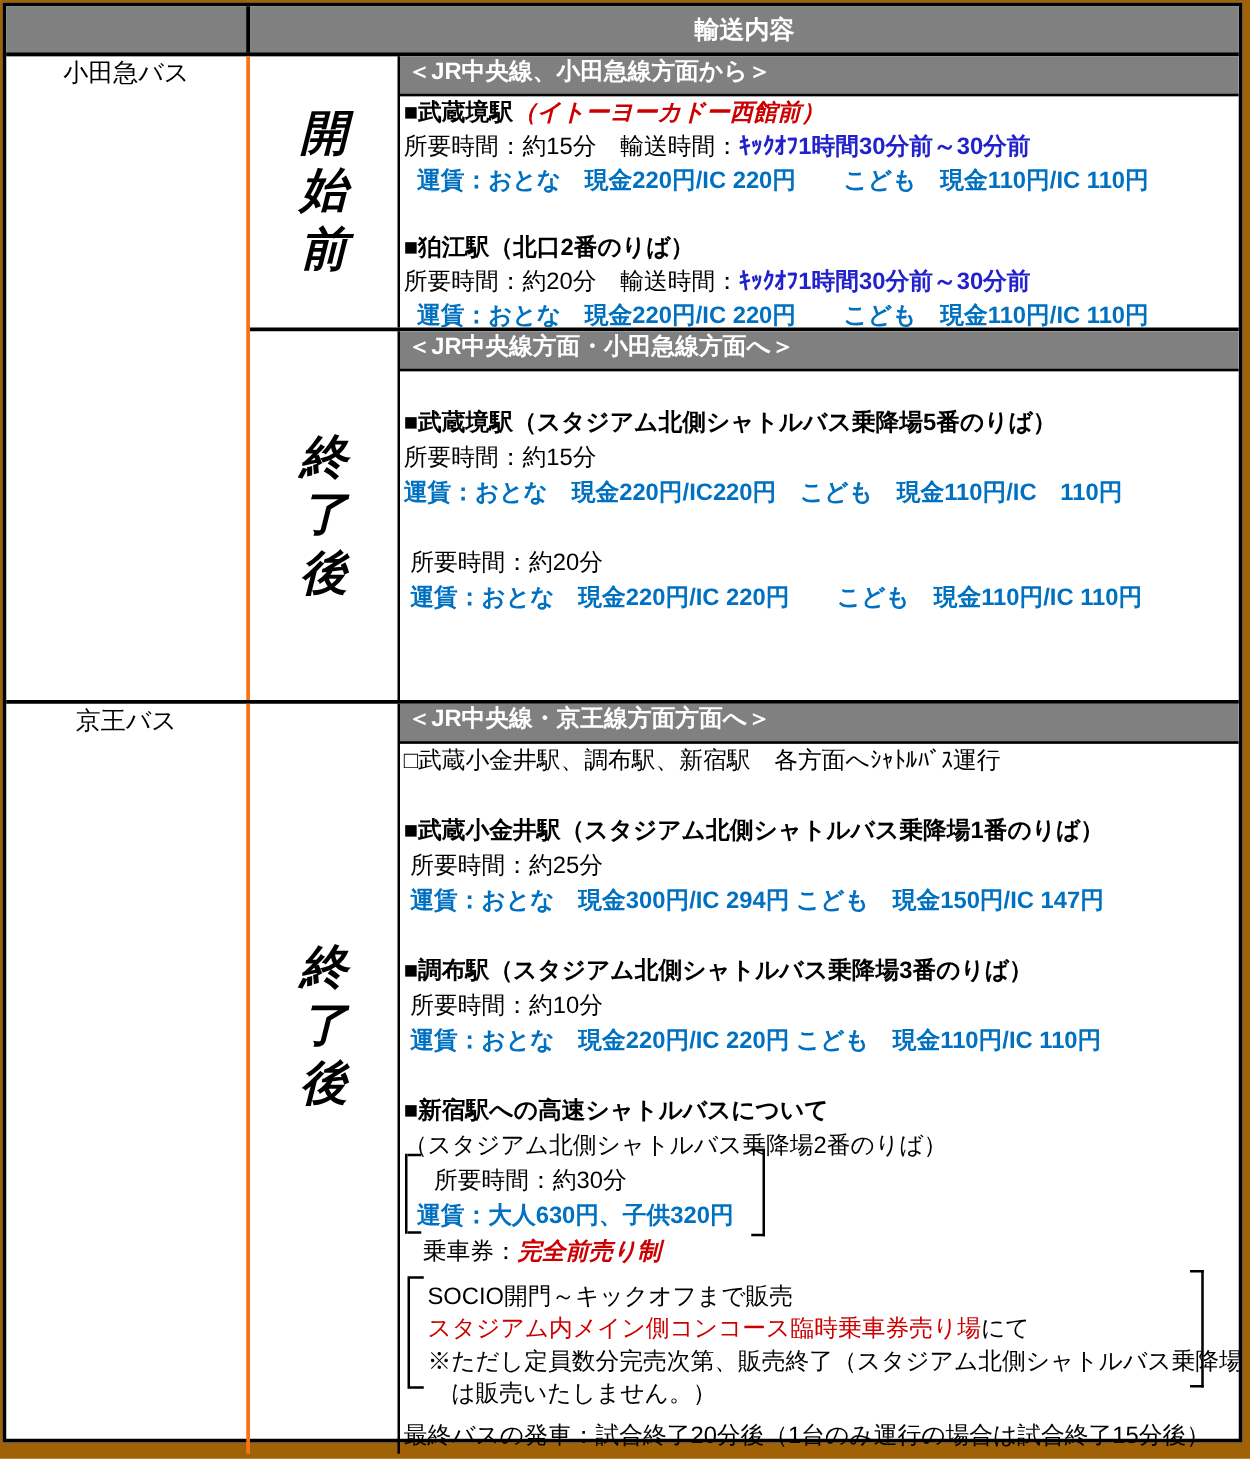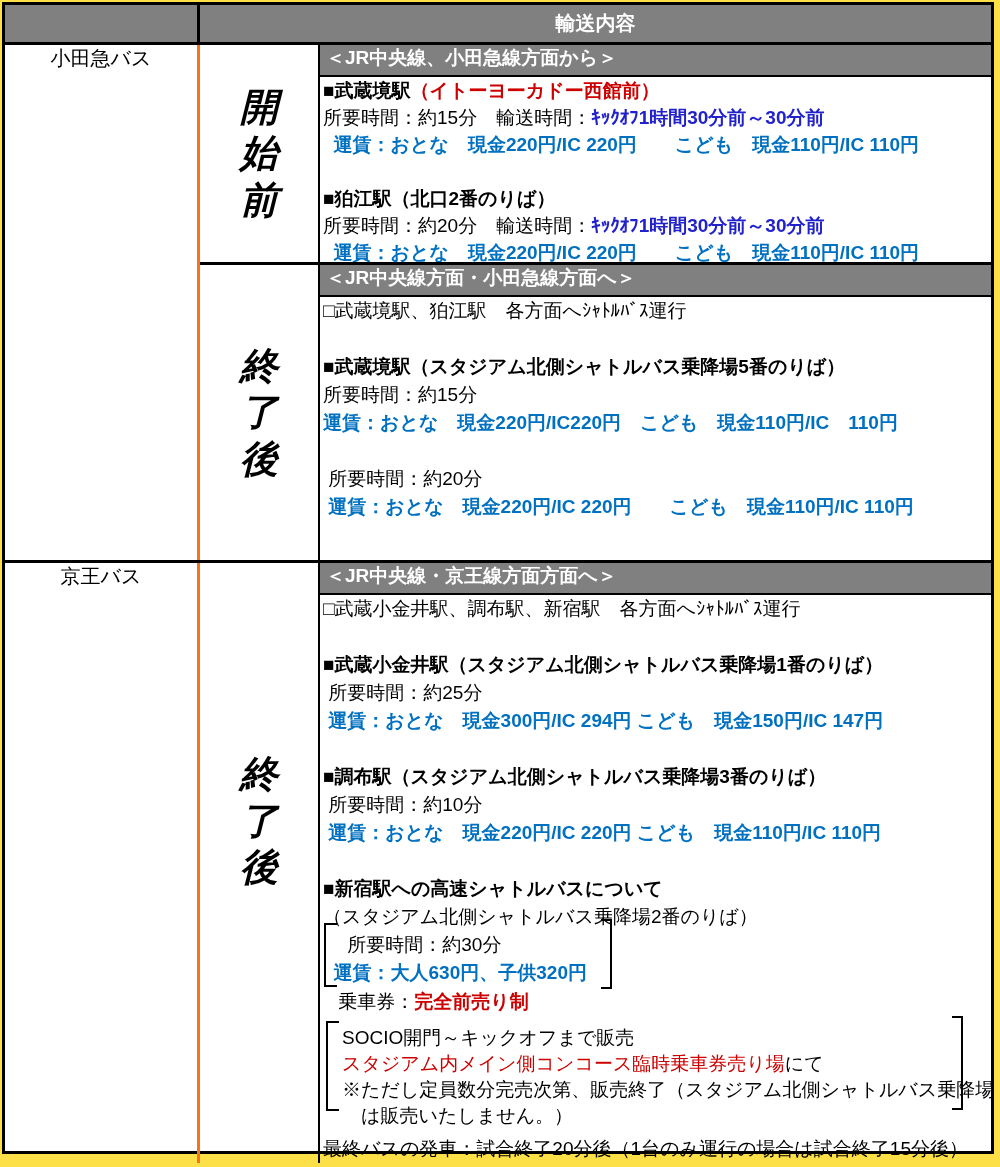--- a/index.html
+++ b/index.html
@@ -1,17 +1,17 @@
 <!DOCTYPE html>
 <html><head>
 <meta charset="utf-8">
 <style>
   * { box-sizing: border-box; margin: 0; padding: 0; }
   body { background: #fff; font-family: "Liberation Sans", sans-serif; }
-  #app { position: relative; width: 1000px; height: 1167px; background: #fde047; }
+  #app { position: relative; width: 1000px; height: 1167px; background: #a16207; }
   .table { position: absolute; left: 2px; top: 2px; width: 992px; height: 1152px;
            border: 3px solid #000; display: flex; flex-direction: column; background: #fff; }
 
   
   .hrow { height: 40px; display: flex; background: #808080; border-bottom: 3px solid #000; flex: 0 0 auto; }
   .hcellA { width: 195px; border-right: 3px solid #000; }
   .hcellB { flex: 1; display: flex; align-items: center; justify-content: center;
             color: #fff; font-weight: bold; font-size: 20px; }
 
   
@@ -35,21 +35,21 @@
          font-size: 19px; padding-left: 6px; border-bottom: 2px solid #000; white-space: pre; }
 
   
   .ln { height: 28px; line-height: 28px; font-size: 19px; white-space: pre; padding-left: 3px; }
   .lh27 .ln { height: 27px; line-height: 27px; }
   .seg-k    { color: #000; }
   .seg-b    { color: #000; font-weight: bold; }
   .seg-blue { color: #0070C0; font-weight: bold; }
   .seg-dblue{ color: #2222CC; font-weight: bold; }
   .seg-red  { color: #CC0000; }
-  .seg-redb { color: #CC0000; font-weight: bold; }
+  .seg-redb { color: #CC0000; font-weight: bold; font-style: italic; }
 
   
   .brk { position: absolute; width: 11px; }
   .brkL { border-left: 2px solid #000; }
   .brkR { border-right: 2px solid #000; }
   .brk::before, .brk::after { content: ""; position: absolute; width: 11px; height: 2px; background: #000; left: 0; }
   .brk::before { top: 0; }
   .brk::after { bottom: 0; }
   .b1L { left: 4px;  top: 360px; height: 64px; }
   .b1R { left: 281px; top: 356px; height: 70px; }
@@ -93,21 +93,20 @@
           </div>
         </div>
 
         <div class="rowPost">
           <div class="phaseCell">
             <div class="phase">終了後</div>
           </div>
           <div class="content">
             <div class="bar">＜JR中央線方面・小田急線方面へ＞</div>
             <div>
-                <div class="ln"><span class="seg-k">□武蔵境駅、狛江駅　各方面へｼｬﾄﾙﾊﾞｽ運行</span></div>
                 <div class="ln"></div>
                 <div class="ln"><span class="seg-b">■武蔵境駅（スタジアム北側シャトルバス乗降場5番のりば）</span></div>
                 <div class="ln"><span class="seg-k">所要時間：約15分</span></div>
                 <div class="ln"><span class="seg-blue">運賃：おとな　現金220円/IC220円　こども　現金110円/IC　110円</span></div>
                 <div class="ln"></div>
                 <div class="ln"><span class="seg-k"> 所要時間：約20分</span></div>
                 <div class="ln"><span class="seg-blue"> 運賃：おとな　現金220円/IC 220円　　こども　現金110円/IC 110円</span></div>
               </div>
           </div>
         </div>

